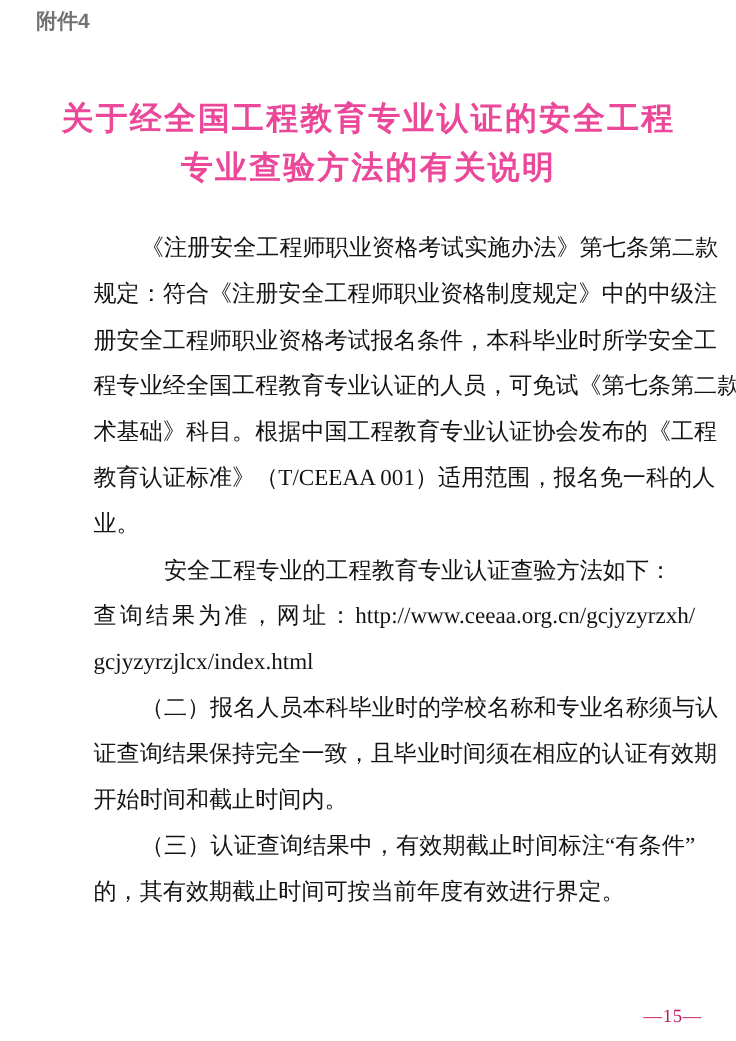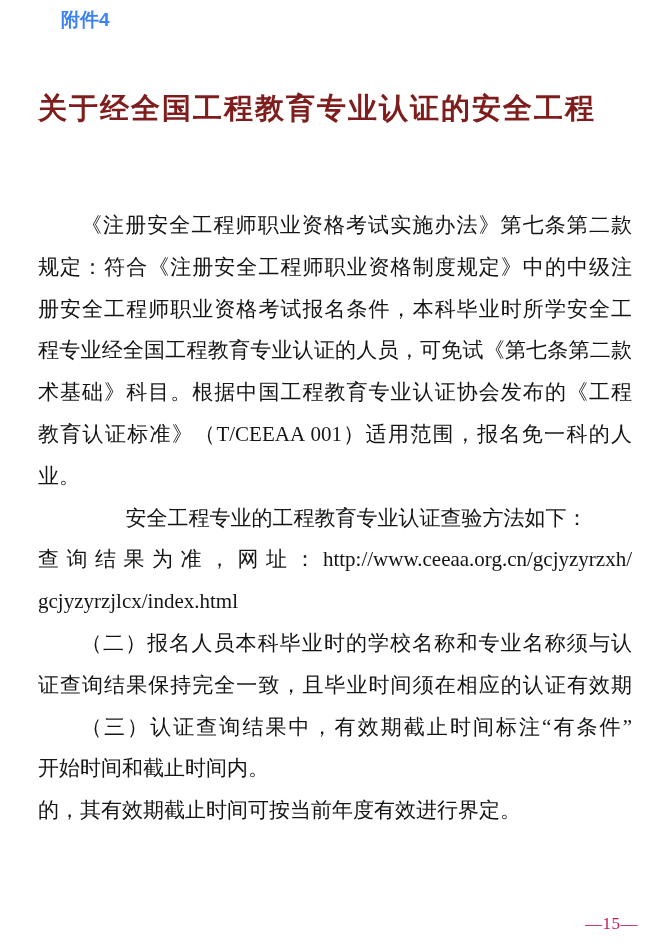--- a/index.html
+++ b/index.html
@@ -17,52 +17,53 @@
     overflow: hidden;
   }
   .attachment-label {
     position: absolute;
     left: 33px;
     top: 8px;
     font-family: "Liberation Sans", "DejaVu Sans", sans-serif;
     font-weight: bold;
     font-size: 19px;
     line-height: 24px;
-    color: #3b82f6;
-    margin-left: 28px;
+    color: #737373;
   }
   .doc-title {
     position: absolute;
     left: 38px;
     right: 37px;
     top: 86px;
     margin: 0;
+    text-align: center;
     font-weight: bold;
     font-size: 29px;
     line-height: 45px;
     letter-spacing: 2px;
-    color: #7f1d1d;
+    color: #ec4899;
   }
   .doc-title .title-line {
     display: block;
     white-space: nowrap;
   }
   .doc-body {
     position: absolute;
     left: 38px;
     right: 37px;
     top: 205px;
     font-size: 21px;
     color: #141414;
   }
   .body-line {
     height: 41.8px;
     line-height: 41.8px;
     white-space: nowrap;
     text-align: left;
+    margin-left: 47px;
   }
   .body-line.indent {
     text-indent: 43px;
     text-align: center;
   }
   .body-line.spread {
     text-align: justify;
     text-align-last: justify;
     text-justify: inter-character;
   }
@@ -78,35 +79,36 @@
 </style>
 </head>
 <body>
 
 <div class="page">
 
   <div class="attachment-label">附件4</div>
 
   <h1 class="doc-title">
     <span class="title-line">关于经全国工程教育专业认证的安全工程</span>
+    <span class="title-line">专业查验方法的有关说明</span>
   </h1>
 
   <div class="doc-body" id="doc-body">
       <div class="body-line indent spread">《注册安全工程师职业资格考试实施办法》第七条第二款</div>
       <div class="body-line spread">规定：符合《注册安全工程师职业资格制度规定》中的中级注</div>
       <div class="body-line spread">册安全工程师职业资格考试报名条件，本科毕业时所学安全工</div>
       <div class="body-line spread">程专业经全国工程教育专业认证的人员，可免试《第七条第二款</div>
       <div class="body-line spread">术基础》科目。根据中国工程教育专业认证协会发布的《工程</div>
       <div class="body-line spread">教育认证标准》（T/CEEAA 001）适用范围，报名免一科的人</div>
       <div class="body-line">业。</div>
       <div class="body-line indent">安全工程专业的工程教育专业认证查验方法如下：</div>
       <div class="body-line spread">查询结果为准，网址：http://www.ceeaa.org.cn/gcjyzyrzxh/</div>
       <div class="body-line">gcjyzyrzjlcx/index.html</div>
       <div class="body-line indent spread">（二）报名人员本科毕业时的学校名称和专业名称须与认</div>
       <div class="body-line spread">证查询结果保持完全一致，且毕业时间须在相应的认证有效期</div>
+      <div class="body-line">开始时间和截止时间内。</div>
       <div class="body-line indent spread">（三）认证查询结果中，有效期截止时间标注“有条件”</div>
-      <div class="body-line">开始时间和截止时间内。</div>
       <div class="body-line">的，其有效期截止时间可按当前年度有效进行界定。</div>
     </div>
 
   <div class="page-number">—15—</div>
 
 </div>
 
 </body></html>

